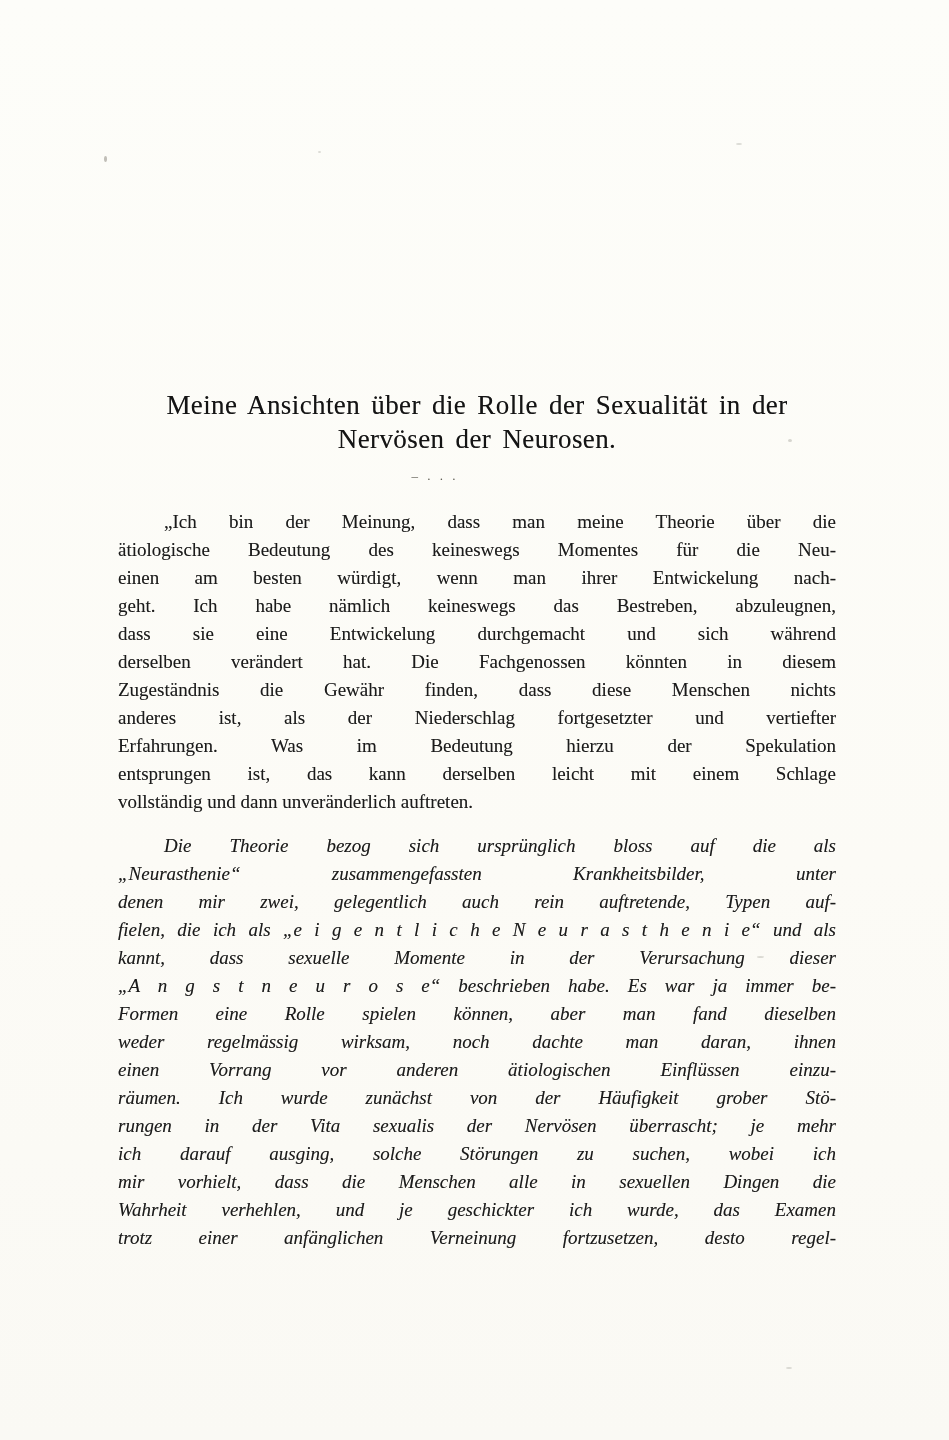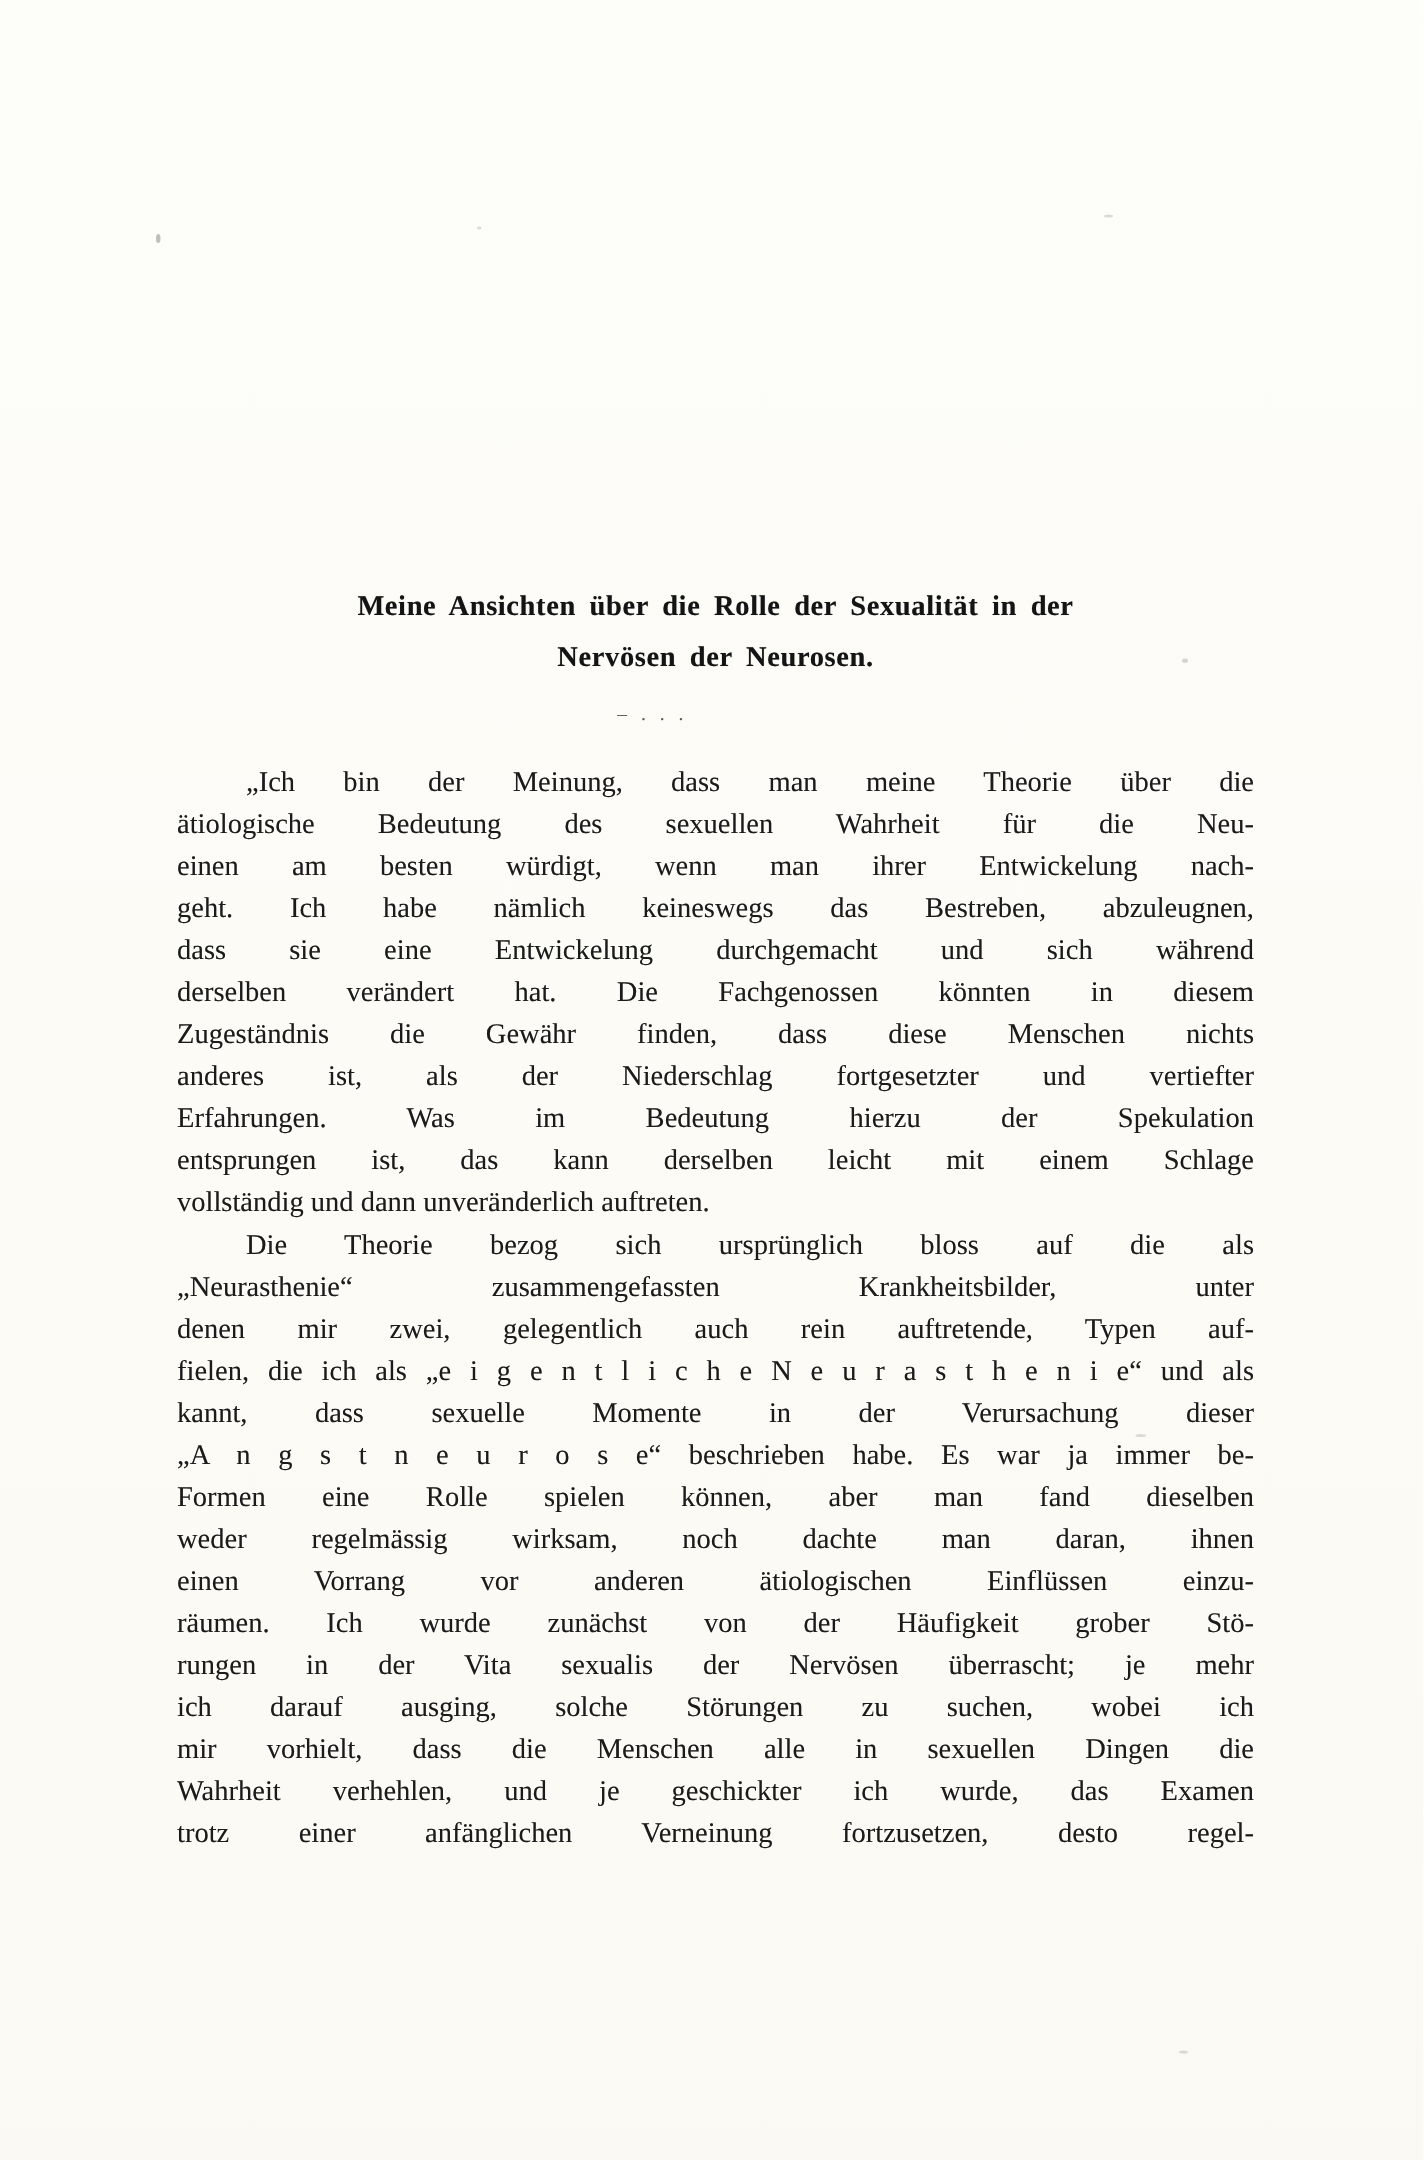--- a/index.html
+++ b/index.html
@@ -16,22 +16,22 @@
     overflow: hidden;
   }
   .text-column {
     position: absolute;
     left: 118px;
     top: 388px;
     width: 718px;
   }
   .doc-title {
     text-align: center;
-    font-weight: 700;
-    font-size: 19px;
+    font-weight: 400;
+    font-size: 27px;
     line-height: 34px;
     letter-spacing: 0.4px;
     word-spacing: 4px;
     color: #141414;
     text-shadow: 0 0 0.5px rgba(20,20,20,0.45);
   }
   .separator {
     margin-top: 12px;
     height: 16px;
     text-align: center;
@@ -50,21 +50,22 @@
     text-align: justify;
     text-align-last: justify;
   }
   .para .line.indent {
     text-indent: 46px;
   }
   .para.endleft .line:last-child {
     text-align-last: left;
   }
   .para + .para {
-    margin-top: 1px;
+    margin-top: 16px;
+    font-style: italic;
   }
   .artifact {
     position: absolute;
     background: #8f8d84;
     border-radius: 50%;
   }
 </style>
 </head>
 <body>
 
@@ -82,21 +83,21 @@
     <div class="doc-title">
       <div>Meine Ansichten über die Rolle der Sexualität in der</div>
       <div>Nervösen der Neurosen.</div>
     </div>
 
     <div class="separator">– . . .</div>
 
     <div class="body-text">
         <div class="para endleft">
           <div class="line indent">„Ich bin der Meinung, dass man meine Theorie über die</div>
-          <div class="line">ätiologische Bedeutung des sexuellen Wahrheit für die Neu-</div>
+          <div class="line">ätiologische Bedeutung des keineswegs Momentes für die Neu-</div>
           <div class="line">einen am besten würdigt, wenn man ihrer Entwickelung nach-</div>
           <div class="line">geht. Ich habe nämlich keineswegs das Bestreben, abzuleugnen,</div>
           <div class="line">dass sie eine Entwickelung durchgemacht und sich während</div>
           <div class="line">derselben verändert hat. Die Fachgenossen könnten in diesem</div>
           <div class="line">Zugeständnis die Gewähr finden, dass diese Menschen nichts</div>
           <div class="line">anderes ist, als der Niederschlag fortgesetzter und vertiefter</div>
           <div class="line">Erfahrungen. Was im Bedeutung hierzu der Spekulation</div>
           <div class="line">entsprungen ist, das kann derselben leicht mit einem Schlage</div>
           <div class="line">vollständig und dann unveränderlich auftreten.</div>
         </div>

